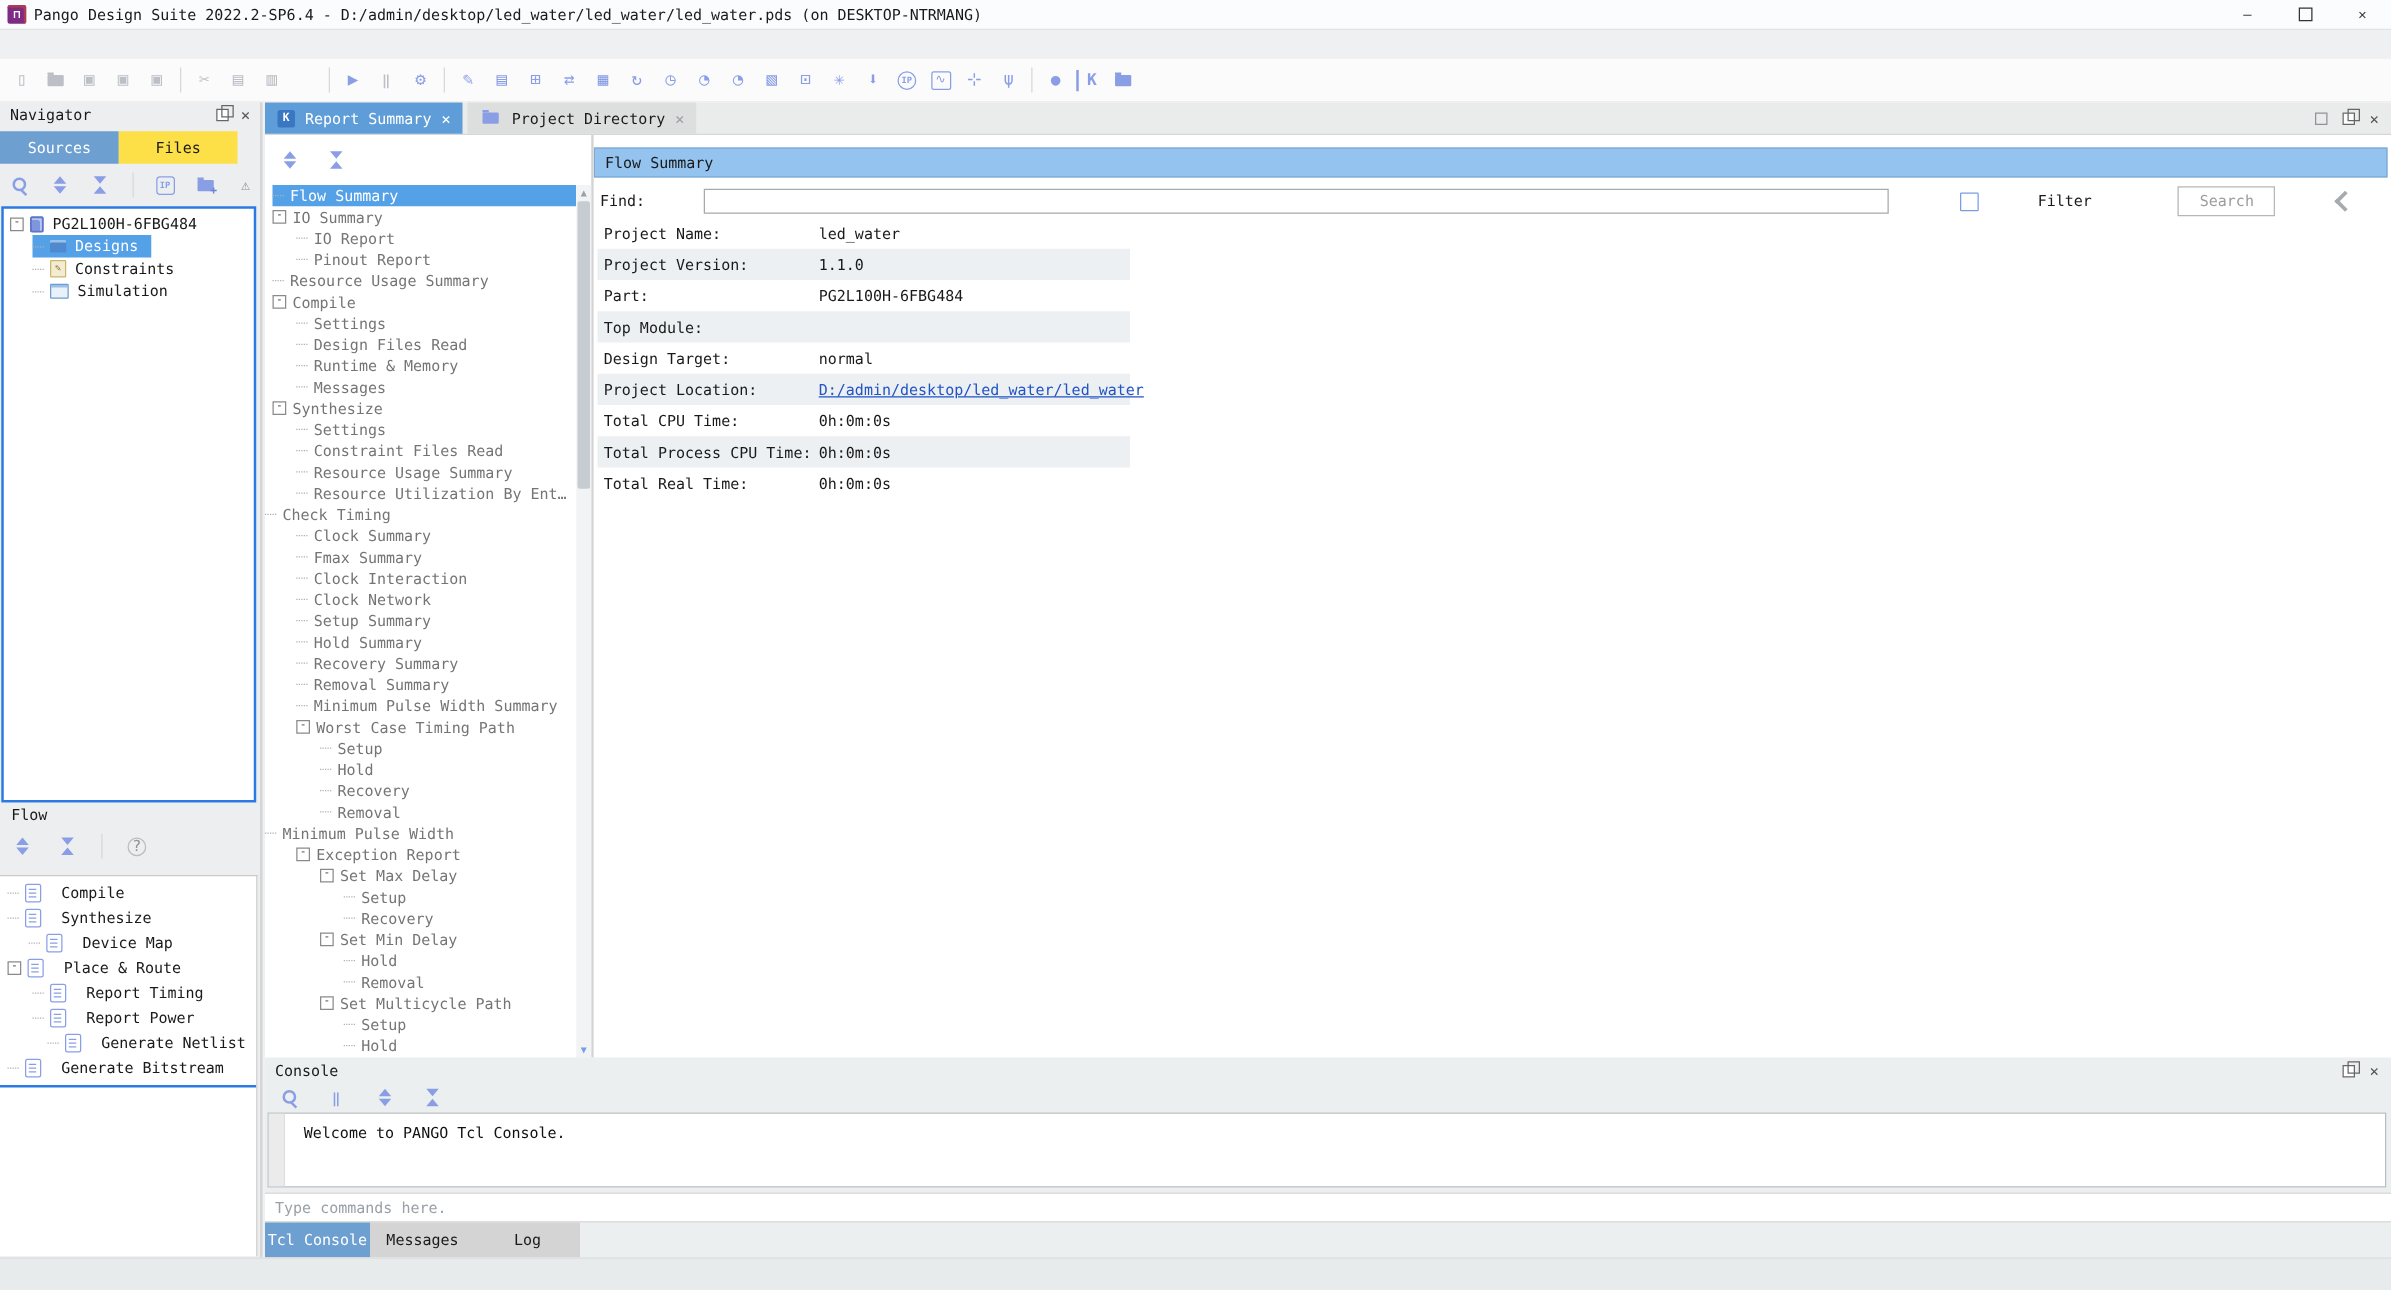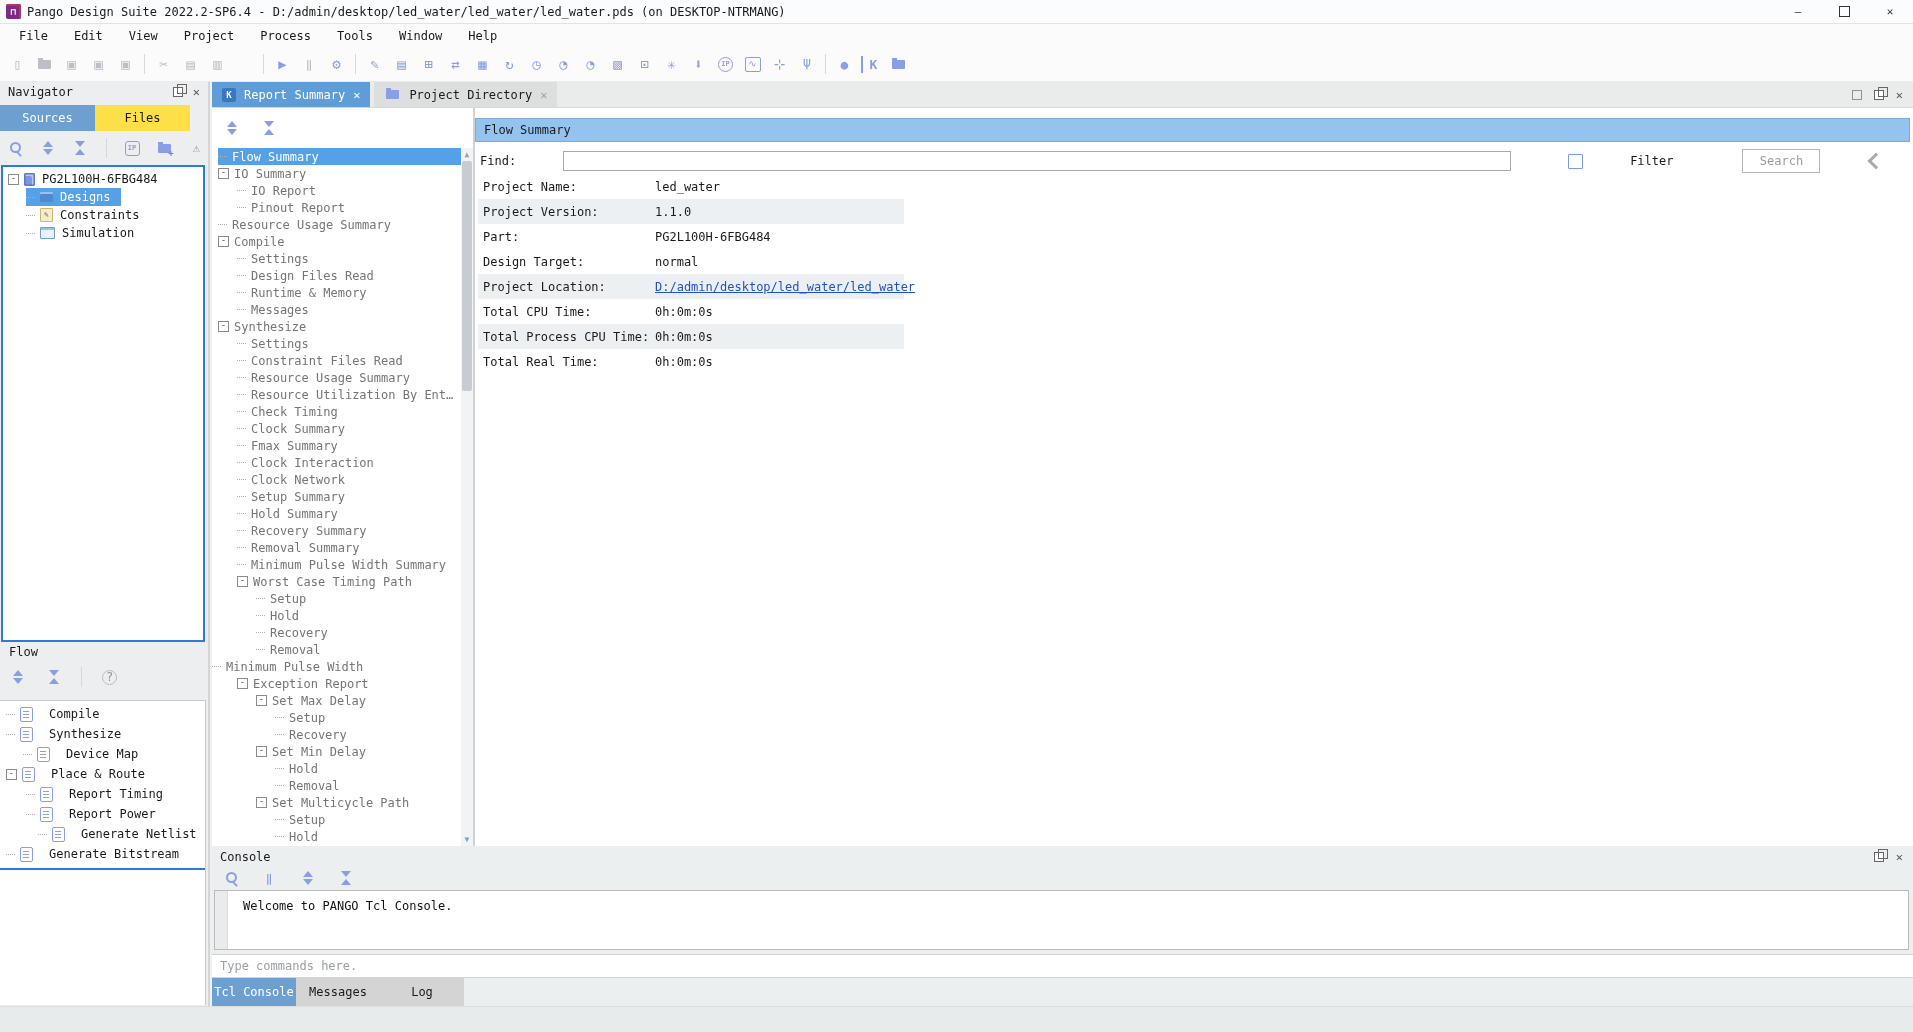--- a/index.html
+++ b/index.html
@@ -162,30 +162,20 @@
     <span>Pango Design Suite 2022.2-SP6.4 - D:/admin/desktop/led_water/led_water/led_water.pds (on DESKTOP-NTRMANG)</span>
     <span class="wincontrols">
       <span class="winbtn">–</span>
       <span class="winbtn">
           <span class="maxglyph"></span>
         </span>
       <span class="winbtn">✕</span>
     </span>
   </div>
 
-  <div id="menubar" class="abs">
-      <div class="menu-item">File</div>
-      <div class="menu-item">Edit</div>
-      <div class="menu-item">View</div>
-      <div class="menu-item">Project</div>
-      <div class="menu-item">Process</div>
-      <div class="menu-item">Tools</div>
-      <div class="menu-item">Window</div>
-      <div class="menu-item">Help</div>
-    </div>
 
   <div id="toolbar" class="abs">
       <div class="tbtn">
         <span class="ic ic-new-file dim">▯</span>
       </div>
       <div class="tbtn">
         <span class="ic ic-open-folder dim"></span>
       </div>
       <div class="tbtn">
         <span class="ic ic-save dim">▣</span>
@@ -558,21 +548,21 @@
                 <span class="stub"></span>
                 <span class="lbl">Resource Usage Summary</span>
               </span>
             </div>
             <div class="trow full" style="padding-left: 25px;">
               <span class="rowc">
                 <span class="stub"></span>
                 <span class="lbl">Resource Utilization By Ent…</span>
               </span>
             </div>
-            <div class="trow full" style="padding-left: 25px; text-align: right;">
+            <div class="trow full" style=" text-align: right;">
               <span class="rowc">
                 <span class="stub"></span>
                 <span class="lbl">Check Timing</span>
               </span>
             </div>
             <div class="trow full" style="padding-left: 25px;">
               <span class="rowc">
                 <span class="stub"></span>
                 <span class="lbl">Clock Summary</span>
               </span>
@@ -753,20 +743,24 @@
               <span class="sv">led_water</span>
             </div>
             <div class="srow alt">
               <span class="sl">Project Version:</span>
               <span class="sv">1.1.0</span>
             </div>
             <div class="srow">
               <span class="sl">Part:</span>
               <span class="sv">PG2L100H-6FBG484</span>
             </div>
+            <div class="srow alt">
+              <span class="sl">Top Module:</span>
+              <span class="sv"></span>
+            </div>
             <div class="srow">
               <span class="sl">Design Target:</span>
               <span class="sv">normal</span>
             </div>
             <div class="srow alt">
               <span class="sl">Project Location:</span>
               <a class="sv link">D:/admin/desktop/led_water/led_water</a>
             </div>
             <div class="srow">
               <span class="sl">Total CPU Time:</span>

